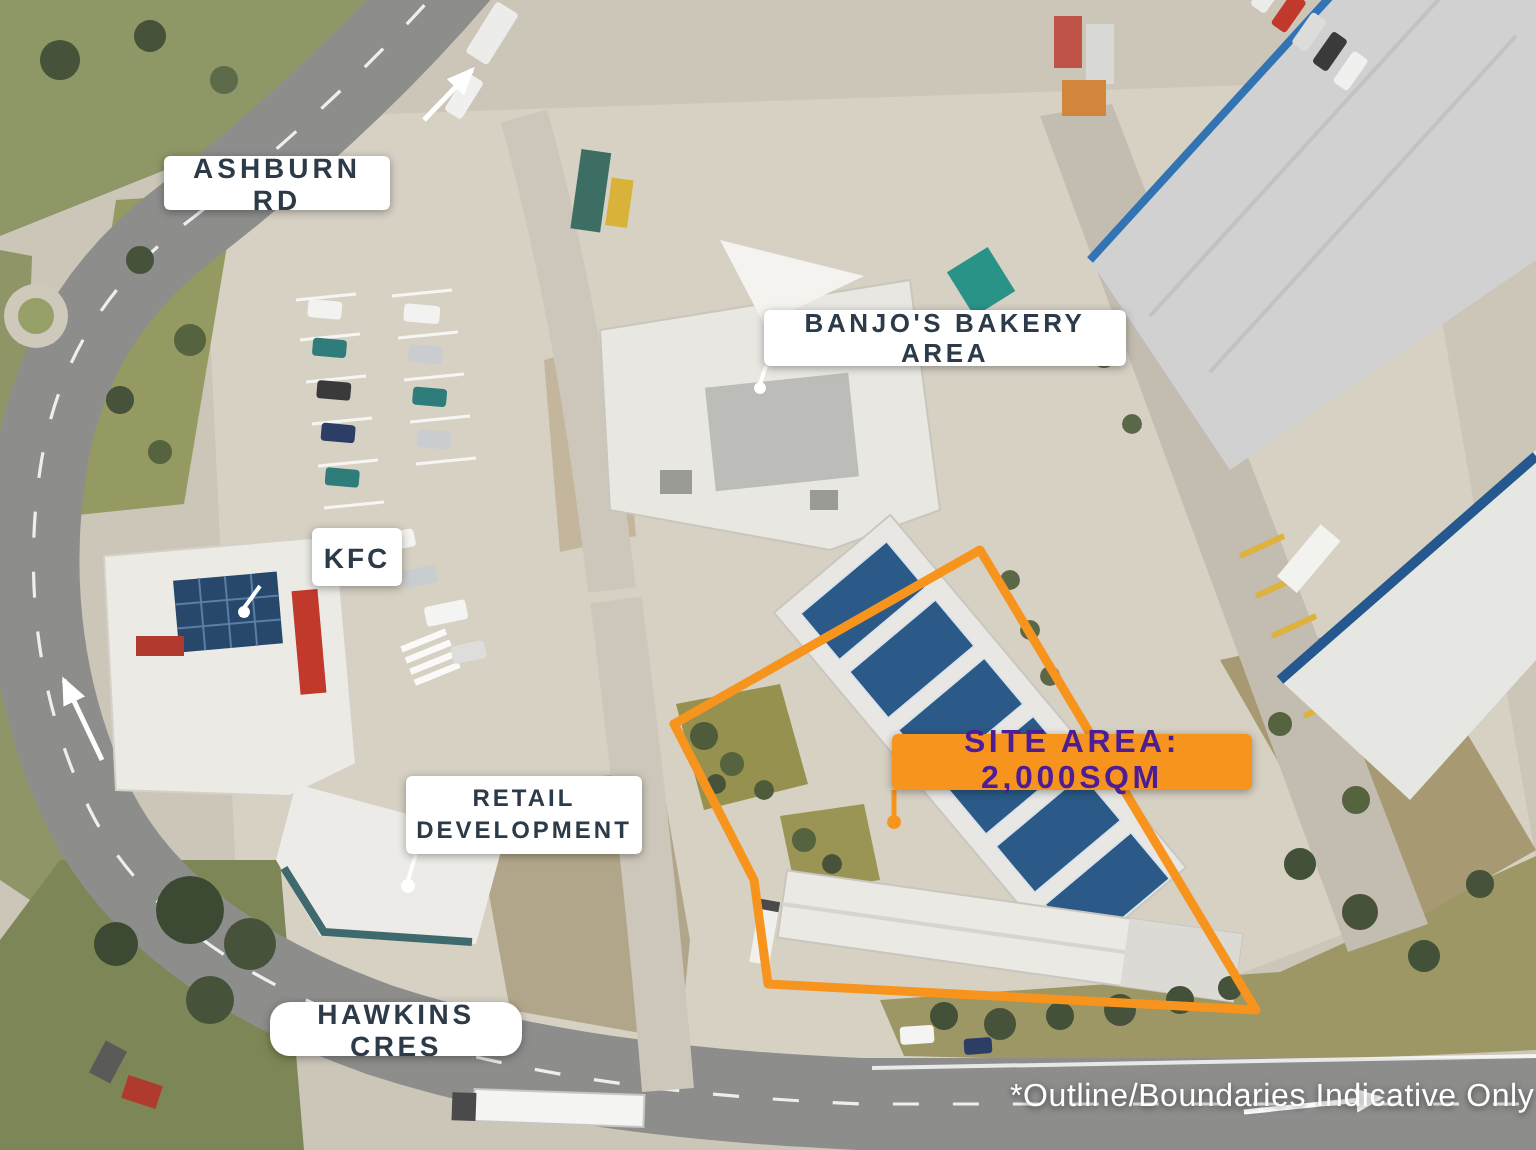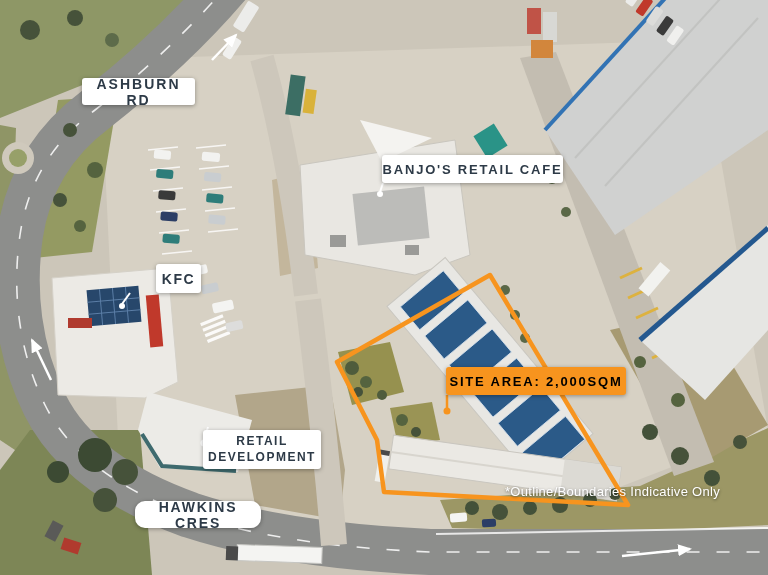--- a/index.html
+++ b/index.html
@@ -12,26 +12,26 @@
   #stage svg{position:absolute;left:0;top:0;}
   .map-label{
     position:absolute;display:flex;align-items:center;justify-content:center;
     background:#ffffff;color:#2d3a47;font-weight:bold;text-align:center;
     border-radius:3px;box-shadow:0 1px 4px rgba(0,0,0,.35);
     z-index:5;
   }
   .lbl-ashburn {left:82px; top:78px; width:113px;height:27px;font-size:14px;letter-spacing:2px;}
   .lbl-banjos  {left:382px;top:155px;width:181px;height:28px;font-size:13px;letter-spacing:1.8px;}
   .lbl-kfc     {left:127px;top:264px;width:45px; height:29px;font-size:14px;letter-spacing:1.5px;margin-left:29px;}
-  .lbl-retail  {left:203px;top:388px;width:118px;height:39px;font-size:12px;letter-spacing:1.5px;line-height:1.3;padding:0 2px;box-sizing:border-box;margin-top:42px;}
-  .lbl-site    {left:446px;top:367px;width:180px;height:28px;font-size:13px;letter-spacing:1.8px;color:#000000;}
+  .lbl-retail  {left:203px;top:388px;width:118px;height:39px;font-size:12px;letter-spacing:1.5px;line-height:1.3;padding:0 2px;box-sizing:border-box;}
+  .lbl-site    {left:446px;top:367px;width:180px;height:28px;font-size:16px;letter-spacing:1.8px;color:#4c1d95;}
   .lbl-hawkins {left:135px;top:501px;width:126px;height:27px;font-size:14px;letter-spacing:1.8px;border-radius:10px;}
   .lbl-disclaimer{
-    position:absolute;left:505px;top:484px;width:215px;z-index:5;
-    color:#ffffff;font-size:13px;letter-spacing:.3px;font-weight:normal;
+    position:absolute;left:505px;top:540px;width:215px;z-index:5;
+    color:#ffffff;font-size:16px;letter-spacing:.3px;font-weight:normal;
     text-shadow:0 1px 3px rgba(0,0,0,.55);white-space:nowrap;
   }
 </style>
 </head>
 <body>
 
 <div id="stage">
 
 <svg width="768" height="575" viewBox="0 0 768 575">
   <defs>
@@ -276,21 +276,21 @@
     <line x1="51" y1="380" x2="32" y2="340" marker-end="url(#ah)"></line>
     <line x1="622" y1="556" x2="690" y2="549" marker-end="url(#ah)"></line>
   </g>
 </svg>
 
 <div class="map-label lbl-ashburn">
   <span>ASHBURN RD</span>
 </div>
 
 <div class="map-label lbl-banjos">
-  <span>BANJO'S RETAIL CAFE</span>
+  <span>BANJO'S BAKERY AREA</span>
 </div>
 
 <div class="map-label lbl-kfc">
   <span>KFC</span>
 </div>
 
 <div class="map-label lbl-retail">
   <span>RETAIL DEVELOPMENT</span>
 </div>
 

